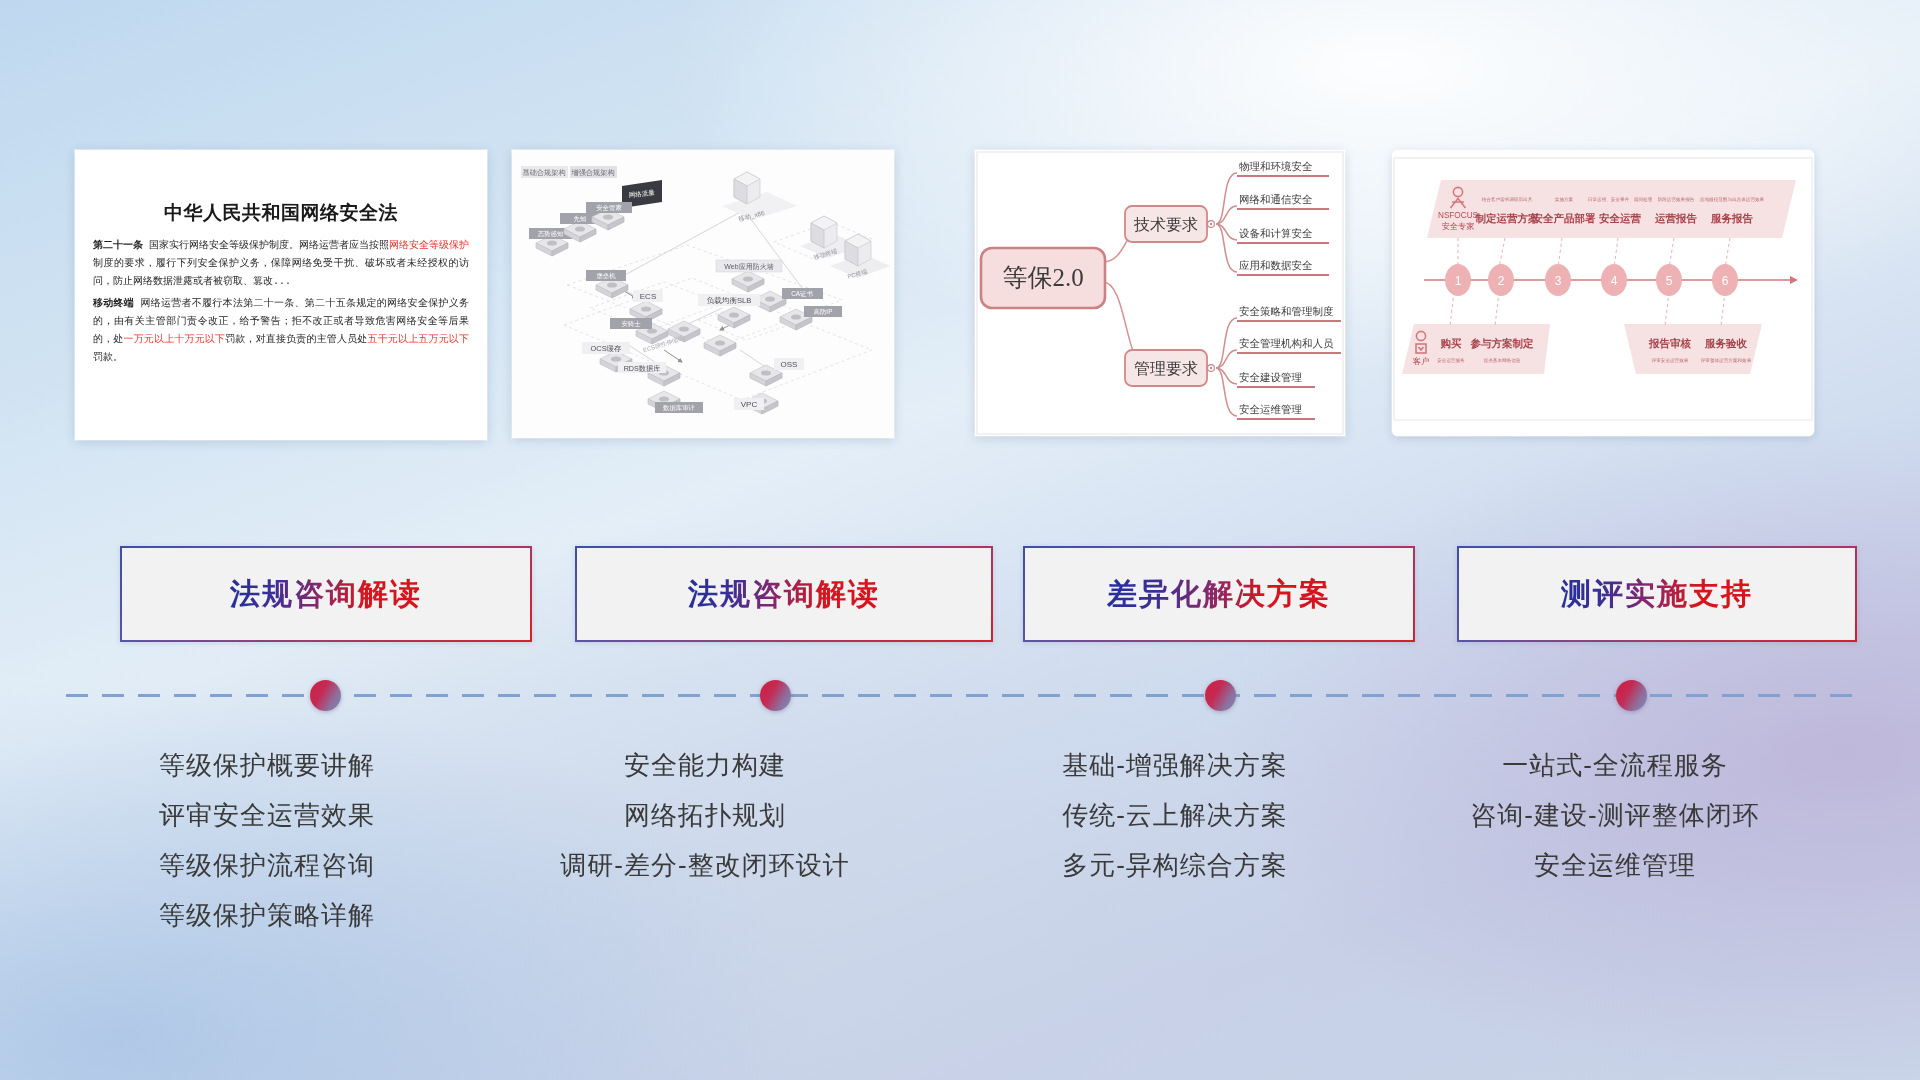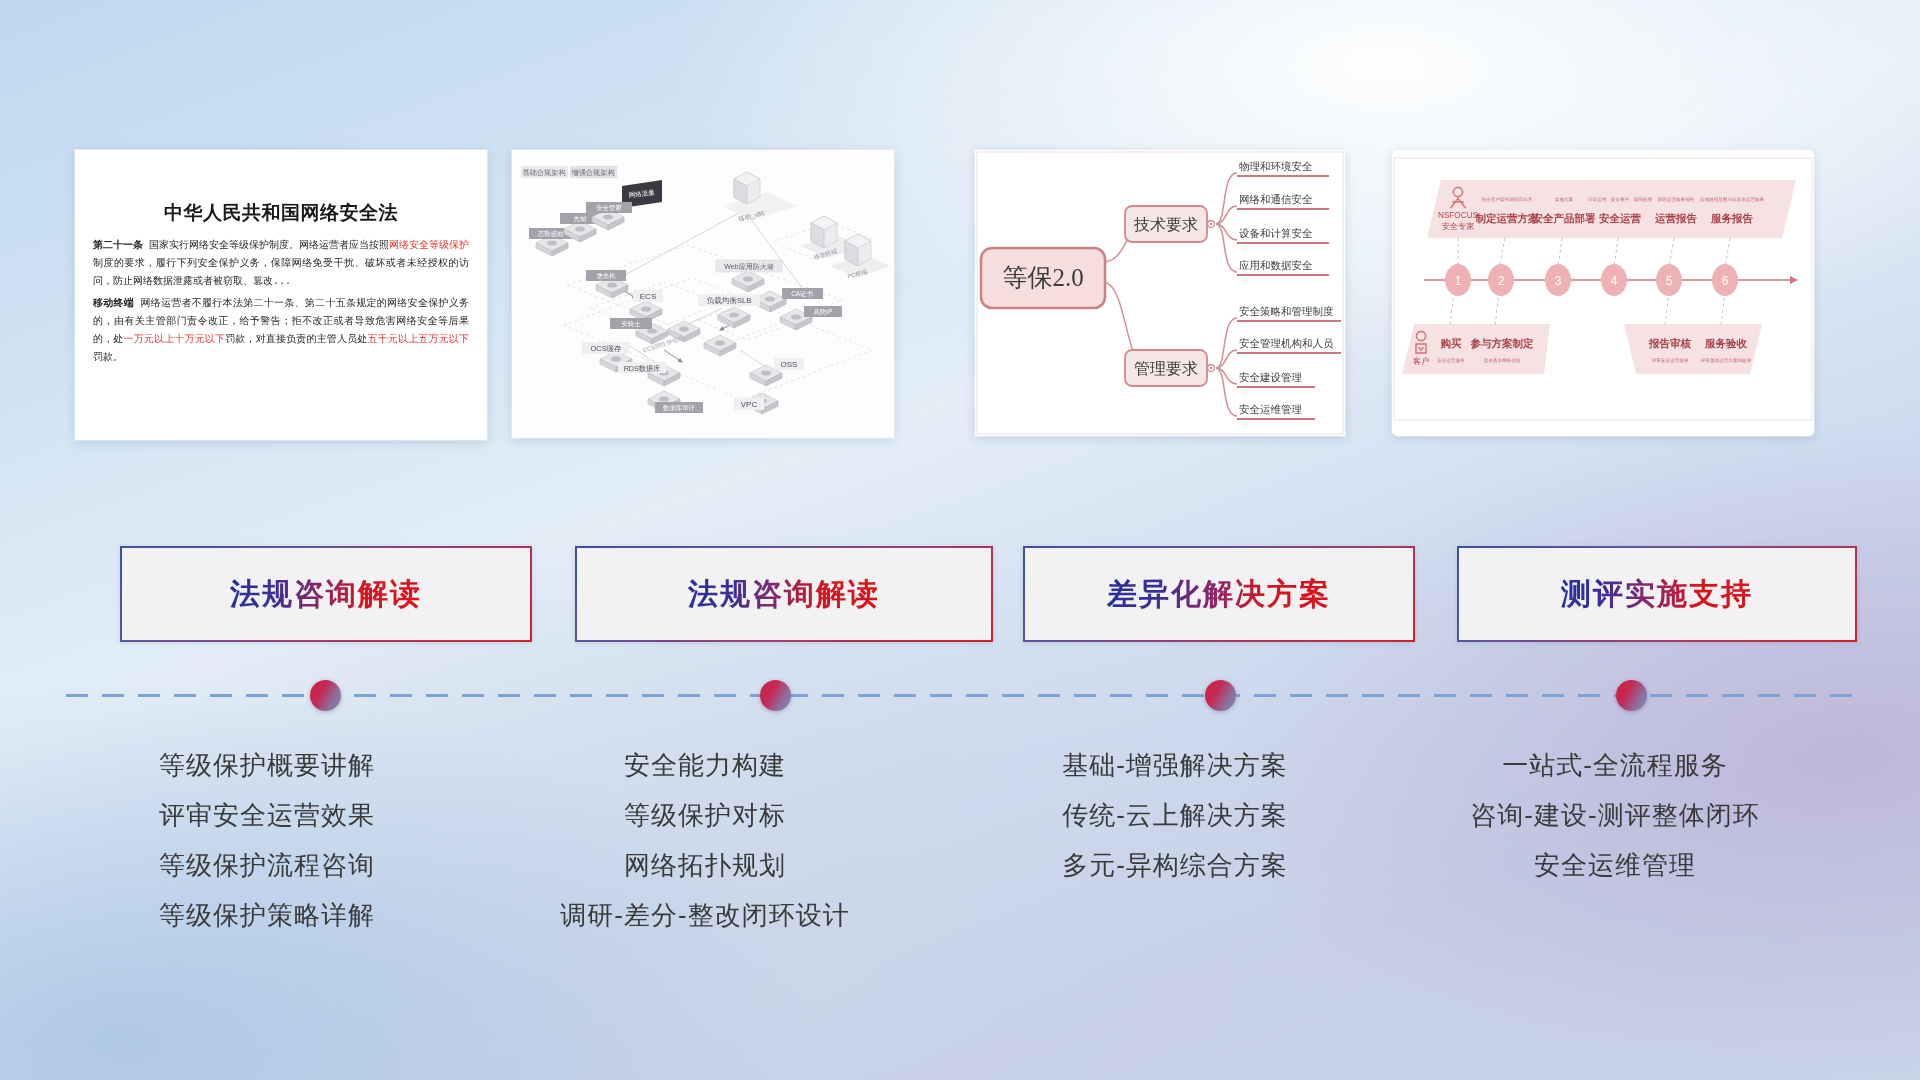--- a/index.html
+++ b/index.html
@@ -455,21 +455,20 @@
 
   <div class="lists">
     <ul class="col l1">
       <li>等级保护概要讲解</li>
       <li>评审安全运营效果</li>
       <li>等级保护流程咨询</li>
       <li>等级保护策略详解</li>
     </ul>
     <ul class="col l2">
       <li>安全能力构建</li>
-      <li>等级保护对标</li>
       <li>网络拓扑规划</li>
       <li>调研-差分-整改闭环设计</li>
     </ul>
     <ul class="col l3">
       <li>基础-增强解决方案</li>
       <li>传统-云上解决方案</li>
       <li>多元-异构综合方案</li>
     </ul>
     <ul class="col l4">
       <li>一站式-全流程服务</li>

